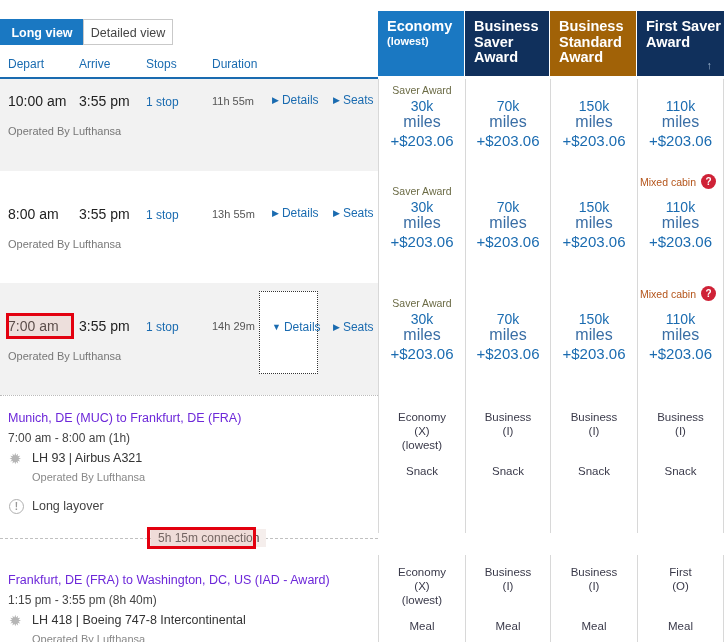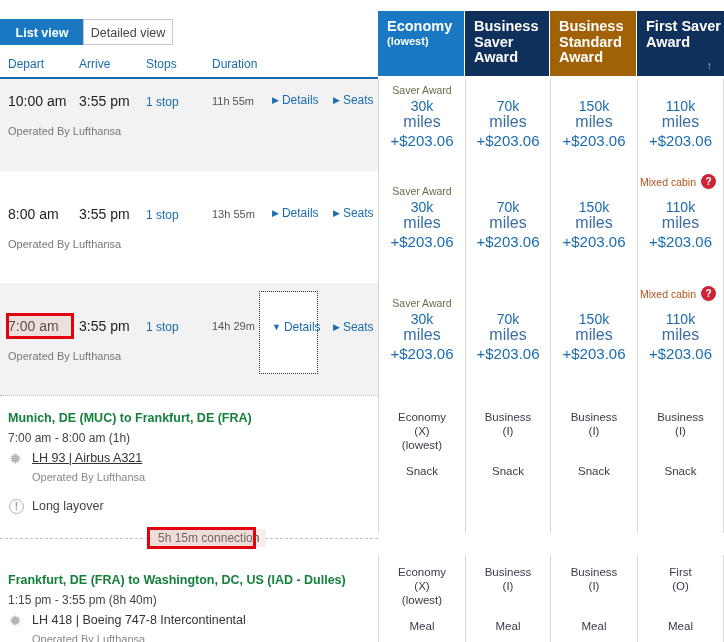--- a/index.html
+++ b/index.html
@@ -92,21 +92,21 @@
   .help-icon{
     width:15px;height:15px;border-radius:50%;background:#cf2237;
     color:#ffffff;font-size:10px;font-weight:bold;line-height:15px;text-align:center;
     cursor:pointer;
   }
 
   
   .detailpanel{position:absolute;left:0;top:395px;width:724px;height:247px;background:#ffffff;}
   .dp-topline{position:absolute;left:0;top:0;width:378px;border-top:1px dotted #bbbbbb;}
   .seg{position:absolute;left:0;width:378px;}
-  .seg-route{position:absolute;left:8px;font-size:12.5px;font-weight:bold;color:#15803d;}
+  .seg-route{position:absolute;left:8px;font-size:12.5px;font-weight:normal;color:#6d28d9;}
   .seg-times{position:absolute;left:8px;font-size:12px;color:#444444;}
   .seg-flight{position:absolute;left:32px;font-size:12.5px;color:#333333;}
   .seg-op{position:absolute;left:32px;font-size:11px;color:#888888;}
   .star-icon{position:absolute;left:9px;width:16px;height:16px;color:#b5b5b5;font-size:15px;line-height:16px;}
   .layover{position:absolute;left:32px;font-size:12.5px;color:#444444;}
   .info-icon{
     position:absolute;left:9px;width:15px;height:15px;border-radius:50%;
     border:1px solid #b0b0b0;color:#999999;font-size:10px;font-weight:bold;
     line-height:14px;text-align:center;box-sizing:border-box;
   }
@@ -130,21 +130,21 @@
   .cab-meal{font-size:11.5px;color:#3a3a4a;line-height:14px;margin-top:12px;}
   .cab-meal.nudged{margin-top:26px;}
 </style>
 </head>
 <body>
 
 <div class="page">
 
   <div class="tabbar">
     <div class="tab active">
-      <span>List view</span>
+      <span>Long view</span>
     </div>
     <div class="tab inactive">
       <span>Detailed view</span>
     </div>
   </div>
 
   <div class="colhead ch-depart">Depart</div>
   <div class="colhead ch-arrive">Arrive</div>
   <div class="colhead ch-stops">Stops</div>
   <div class="colhead ch-duration">Duration</div>
@@ -283,21 +283,21 @@
     </div>
   </div>
 
   <div class="detailpanel">
     <div class="dp-topline"></div>
 
     <div class="seg">
       <div class="seg-route" style="top:16px;">Munich, DE (MUC) to Frankfurt, DE (FRA)</div>
       <div class="seg-times" style="top:36px;">7:00 am - 8:00 am (1h)</div>
       <div class="star-icon" style="top:56px;">✹</div>
-      <div class="seg-flight" style="top:56px;text-decoration:underline;">LH 93  |  Airbus A321</div>
+      <div class="seg-flight" style="top:56px;">LH 93  |  Airbus A321</div>
       <div class="seg-op" style="top:76px;">Operated By Lufthansa</div>
       <div class="info-icon" style="top:104px;">!</div>
       <div class="layover" style="top:104px;">Long layover</div>
     </div>
 
     <div class="cabincell cc-econ" style="top:0;height:138px;">
       <div class="cab-name" style="margin-top:15px;">Economy</div>
       <div class="cab-code">(X)</div>
       <div class="cab-low">(lowest)</div>
       <div class="cab-meal">Snack</div>
@@ -317,21 +317,21 @@
       <div class="cab-code">(I)</div>
       <div class="cab-meal nudged">Snack</div>
     </div>
   </div>
 
   <div class="connline"></div>
   <div class="connlabel">5h 15m connection</div>
   <div class="redbox" style="left:147px;top:527px;width:109px;height:22px;"></div>
 
   <div class="seg" style="top:0;">
-    <div class="seg-route" style="top:573px;">Frankfurt, DE (FRA) to Washington, DC, US (IAD - Dulles)</div>
+    <div class="seg-route" style="top:573px;">Frankfurt, DE (FRA) to Washington, DC, US (IAD - Award)</div>
     <div class="seg-times" style="top:593px;">1:15 pm - 3:55 pm (8h 40m)</div>
     <div class="star-icon" style="top:613px;">✹</div>
     <div class="seg-flight" style="top:613px;">LH 418  |  Boeing 747-8 Intercontinental</div>
     <div class="seg-op" style="top:633px;">Operated By Lufthansa</div>
   </div>
 
   <div class="cabincell cc-econ" style="top:555px;height:87px;">
     <div class="cab-name" style="margin-top:10px;">Economy</div>
     <div class="cab-code">(X)</div>
     <div class="cab-low">(lowest)</div>

